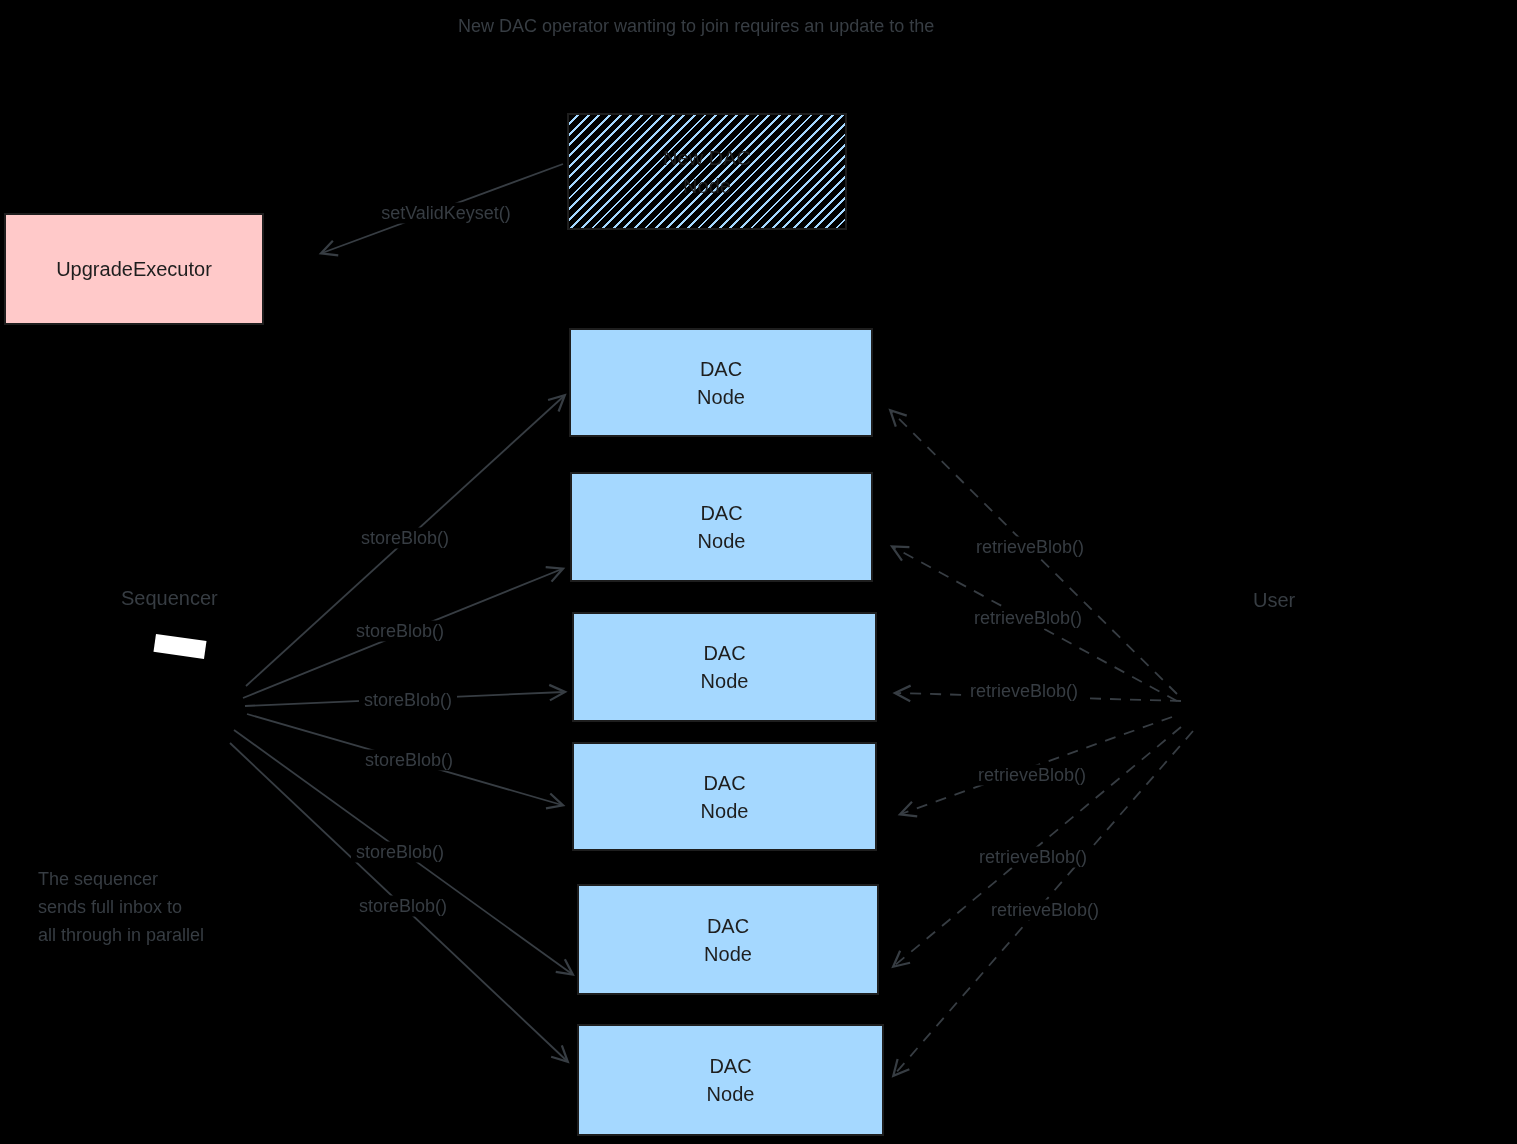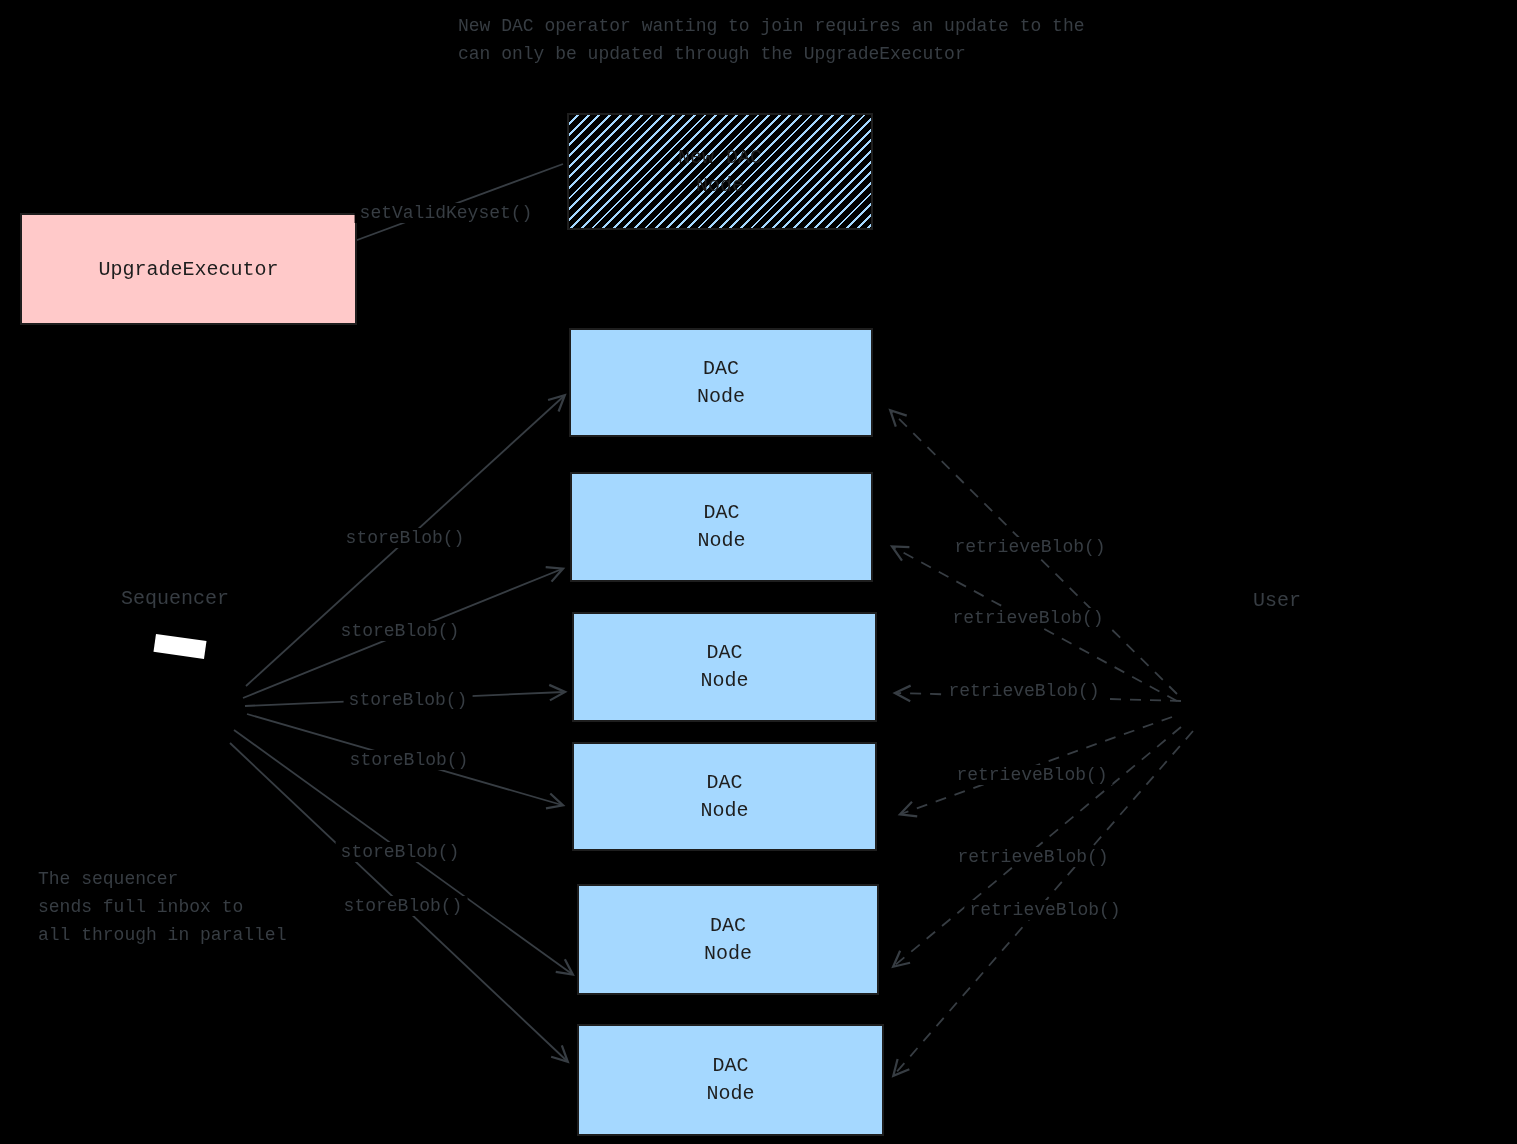--- a/index.html
+++ b/index.html
@@ -1,19 +1,19 @@
 <!DOCTYPE html>
 <html style="--canvas-bg: #000000; --dac-node-fill: #a5d8ff; --upgrade-executor-fill: #ffc9c9; --box-stroke: #1e1e1e; --annotation-gray: #373d43; --sequencer-screen: #ffffff;"><head>
 <meta charset="utf-8">
 <style>
   html, body { margin:0; padding:0; background:#000; }
   #canvas {
     position:relative; width:1517px; height:1144px;
     background:var(--canvas-bg, #000);
-    font-family:Liberation Mono, monospace;
+    font-family:Liberation Sans, sans-serif;
     overflow:hidden;
     border-radius:29px;
   }
   #arrows { position:absolute; left:0; top:0; width:1517px; height:1144px; }
   .arrow { fill:none; stroke:var(--annotation-gray, #373d43); stroke-width:1.8px; }
   .dashed { stroke-dasharray:11 9; }
   .ah-path { fill:none; stroke:var(--annotation-gray, #373d43); stroke-width:2px; }
 
   .note { position:absolute; color:var(--annotation-gray, #373d43); font-size:18px; line-height:28px; white-space:nowrap; }
   .actor-label { position:absolute; color:var(--annotation-gray, #373d43); font-size:20px; white-space:nowrap; }
@@ -67,29 +67,28 @@
     <line class="arrow dashed" x1="1177" y1="694" x2="891" y2="411" marker-end="url(#ah)"></line>
     <line class="arrow dashed" x1="1177" y1="701" x2="893" y2="547" marker-end="url(#ah)"></line>
     <line class="arrow dashed" x1="1181" y1="701" x2="896" y2="693" marker-end="url(#ah)"></line>
     <line class="arrow dashed" x1="1172" y1="717" x2="901" y2="814" marker-end="url(#ah)"></line>
     <line class="arrow dashed" x1="1181" y1="727" x2="894" y2="966" marker-end="url(#ah)"></line>
     <line class="arrow dashed" x1="1193" y1="731" x2="894" y2="1075" marker-end="url(#ah)"></line>
   </svg>
 
   <div class="note" style="left:458px; top:12px;">
     <div>New DAC operator wanting to join requires an update to the</div>
-    <div>can only be updated through the UpgradeExecutor</div>
   </div>
 
-  <div class="box hatched" style="left:567px; top:113px; width:306px; height:117px;">
+  <div class="box hatched" style="left:567px; top:113px; width:280px; height:117px;">
     <div>New DAC</div>
     <div>Node</div>
   </div>
 
-  <div class="box pink" style="left:20px; top:213px; width:337px; height:112px;text-align:right;">
+  <div class="box pink" style="left:4px; top:213px; width:260px; height:112px;text-align:right;">
     <div>UpgradeExecutor</div>
   </div>
 
   <div class="box blue" style="left:569px; top:328px; width:304px; height:109px;">
     <div>DAC</div>
     <div>Node</div>
   </div>
   <div class="box blue" style="left:570px; top:472px; width:303px; height:110px;">
     <div>DAC</div>
     <div>Node</div>

